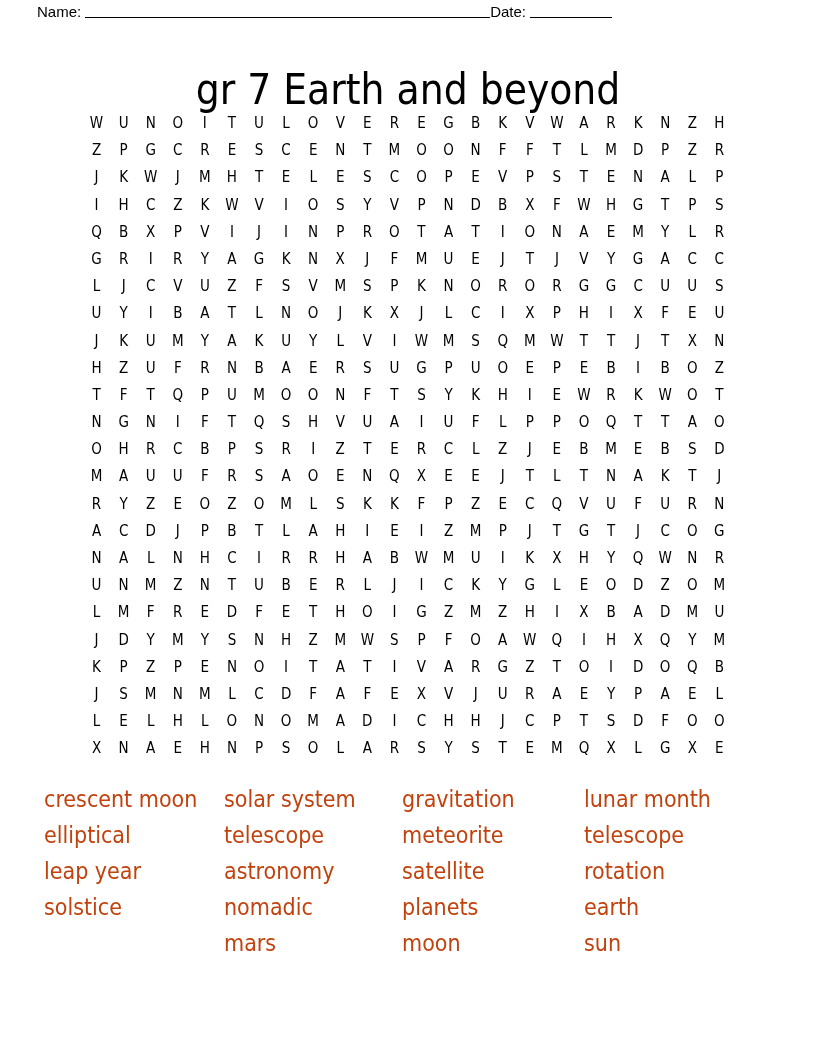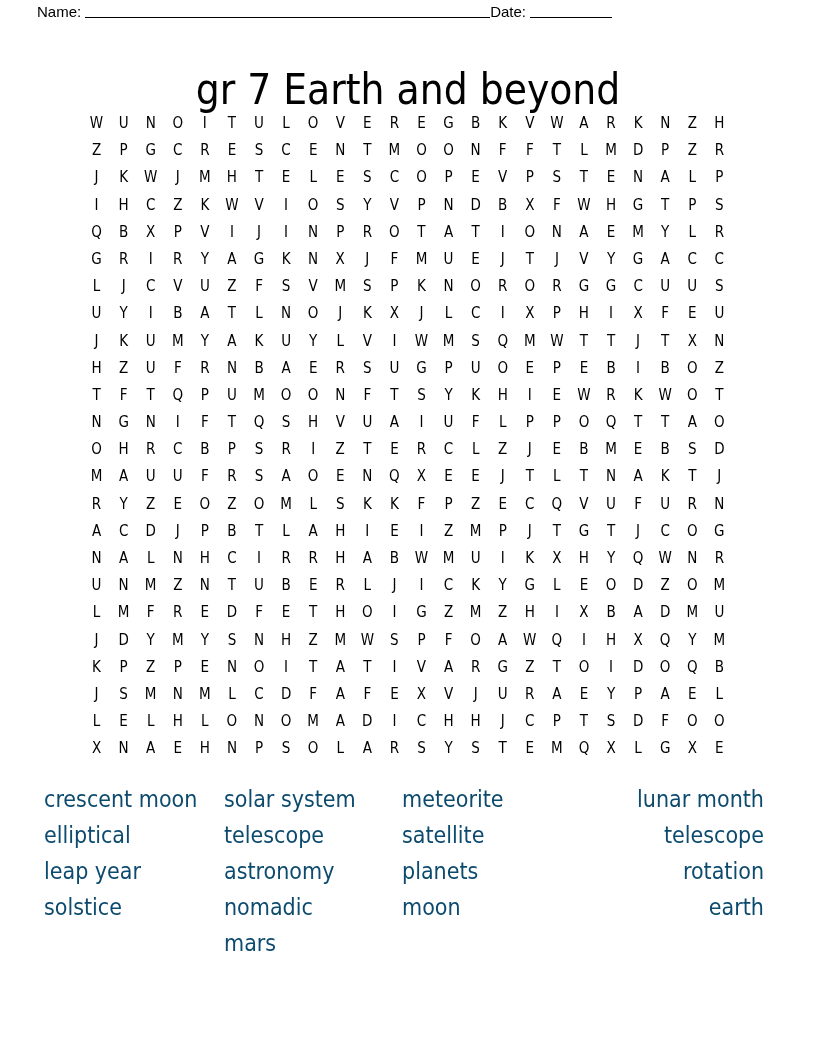--- a/index.html
+++ b/index.html
@@ -93,28 +93,28 @@
     width: 740px;
     display: flex;
   }
   .word-column {
     display: flex;
     flex-direction: column;
   }
   .word-column:nth-child(1) { width: 180px; }
   .word-column:nth-child(2) { width: 178px; }
   .word-column:nth-child(3) { width: 182px; }
-  .word-column:nth-child(4) { width: 180px; align-items: flex-end; }
+  .word-column:nth-child(4) { width: 180px; }
   .word-item {
     font-family: "DejaVu Sans Condensed", "Liberation Sans Narrow", "Liberation Sans", sans-serif;
     font-stretch: condensed;
     font-size: 23px;
     line-height: 36px;
     height: 36px;
-    color: #0c4a6e;
+    color: #c2410c;
     white-space: pre;
   }
 </style>
 </head>
 <body>
 
 <div id="name-date-row">
   <span class="field-label" id="name-label">Name:</span>
   <span class="rule" id="name-rule"></span>
   <span class="field-label" id="date-label">Date:</span>
@@ -758,24 +758,26 @@
       <div class="word-item">solstice</div>
     </div>
     <div class="word-column">
       <div class="word-item">solar system</div>
       <div class="word-item">telescope</div>
       <div class="word-item">astronomy</div>
       <div class="word-item">nomadic</div>
       <div class="word-item">mars</div>
     </div>
     <div class="word-column">
+      <div class="word-item">gravitation</div>
       <div class="word-item">meteorite</div>
       <div class="word-item">satellite</div>
       <div class="word-item">planets</div>
       <div class="word-item">moon</div>
     </div>
     <div class="word-column">
       <div class="word-item">lunar month</div>
       <div class="word-item">telescope</div>
       <div class="word-item">rotation</div>
       <div class="word-item">earth</div>
+      <div class="word-item">sun</div>
     </div>
   </div>
 
 </body></html>

